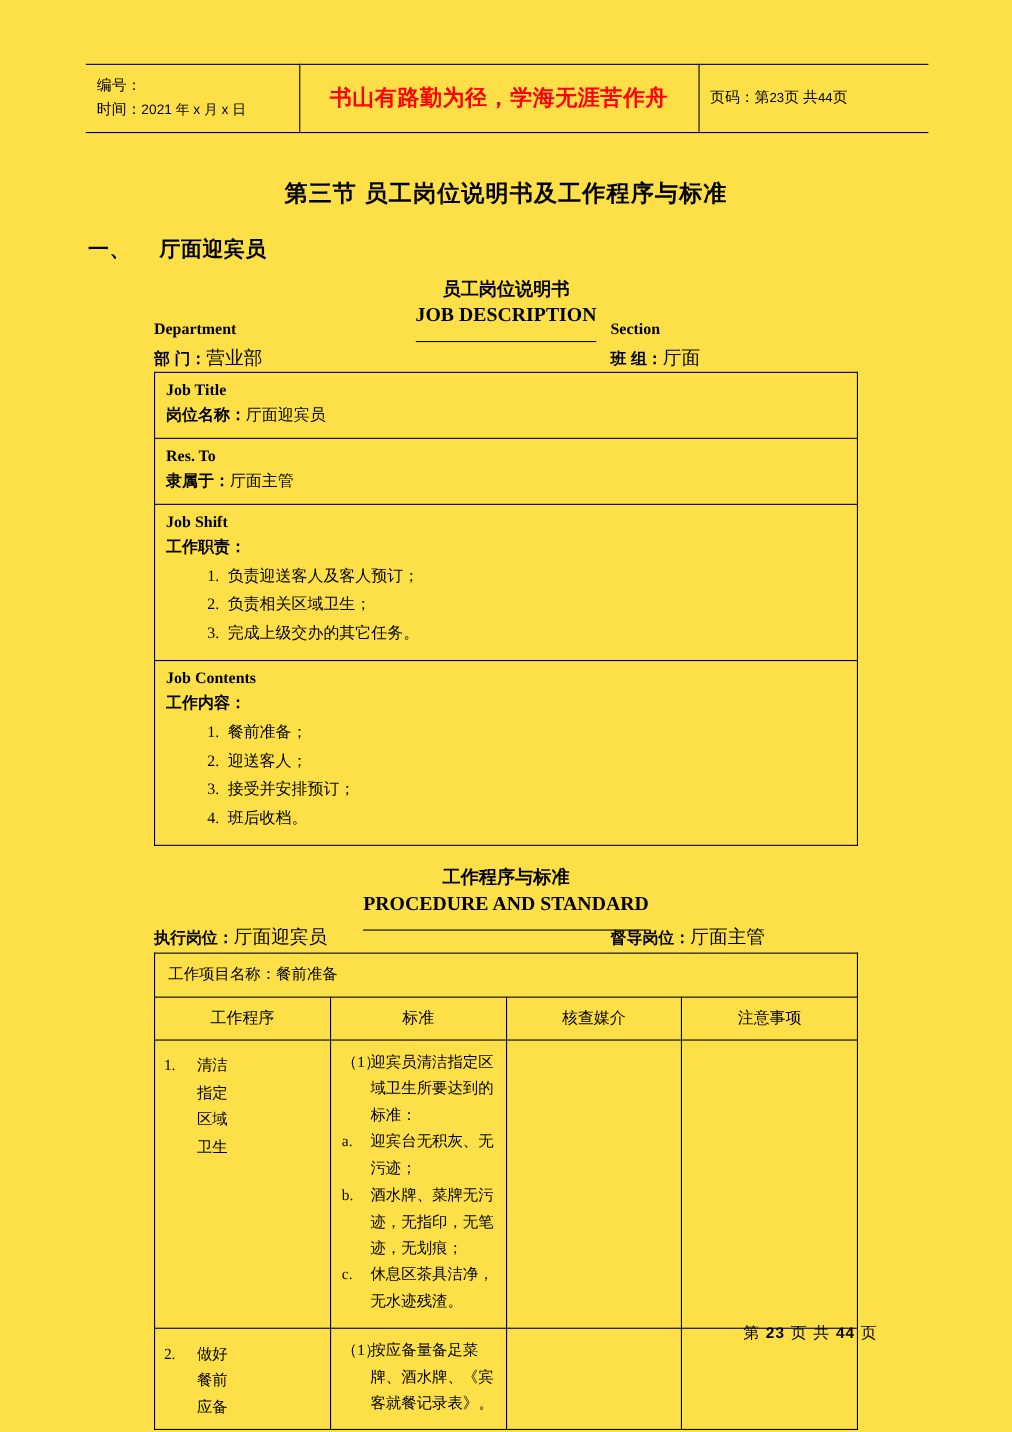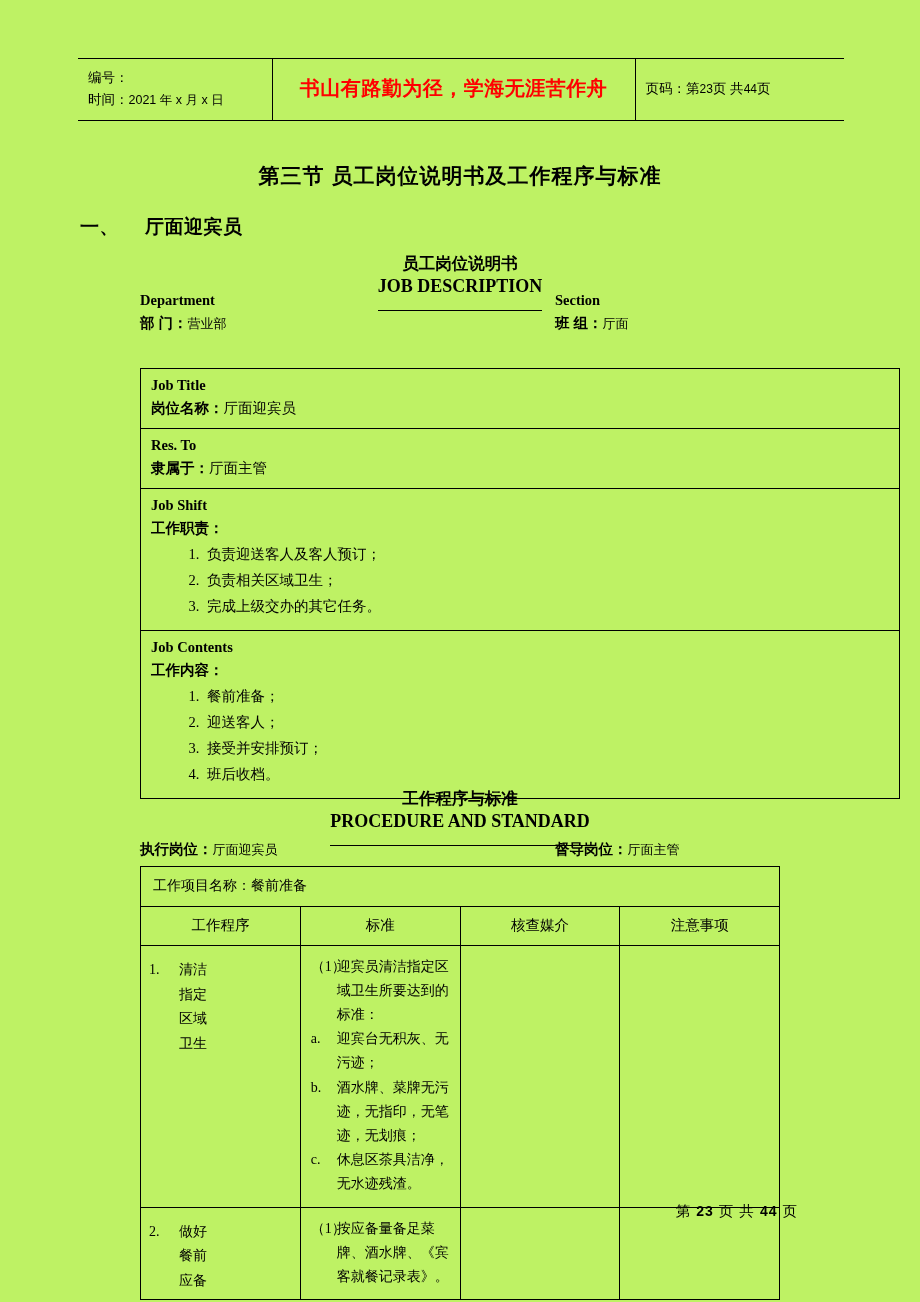--- a/index.html
+++ b/index.html
@@ -8,21 +8,21 @@
     background: #ffffff;
   }
   body {
     font-family: "Liberation Serif", "DejaVu Serif", serif;
     color: #000000;
   }
   .page {
     position: relative;
     width: 920px;
     height: 1302px;
-    background: #bef264;
+    background: #fde047;
     overflow: hidden;
     box-sizing: border-box;
   }
 
   
   .hdr-wrap {
     position: absolute;
     left: 78px;
     top: 58px;
     width: 766px;
@@ -129,37 +129,37 @@
   .bold-en {
     font-weight: bold;
     font-size: 14.5px;
   }
   .cn-lbl {
     font-family: "Liberation Sans", "DejaVu Sans", sans-serif;
     font-weight: bold;
     font-size: 14.5px;
   }
   .cn-val {
-    font-size: 13px;
+    font-size: 17px;
     font-family: "Liberation Serif", "DejaVu Serif", serif;
   }
 
   #dept-row { position: absolute; left: 140px; top: 292px; height: 44px; }
   #dept-row .r2 { position: absolute; top: 22px; left: 0; width: 640px; }
   #dept-row .r2 .lr-left { left: 0; }
   #dept-row .r2 .lr-right { left: 415px; }
 
   #exec-row { position: absolute; left: 140px; top: 840px; height: 24px; }
 
   
   .jd-table {
     position: absolute;
     left: 140px;
-    top: 368px;
-    width: 760px;
+    top: 338px;
+    width: 640px;
     border-collapse: collapse;
     table-layout: fixed;
   }
   .jd-table td {
     border: 1.3px solid #000;
     padding: 6px 10px 8px 10px;
     vertical-align: top;
   }
   .cell-en {
     font-weight: bold;

